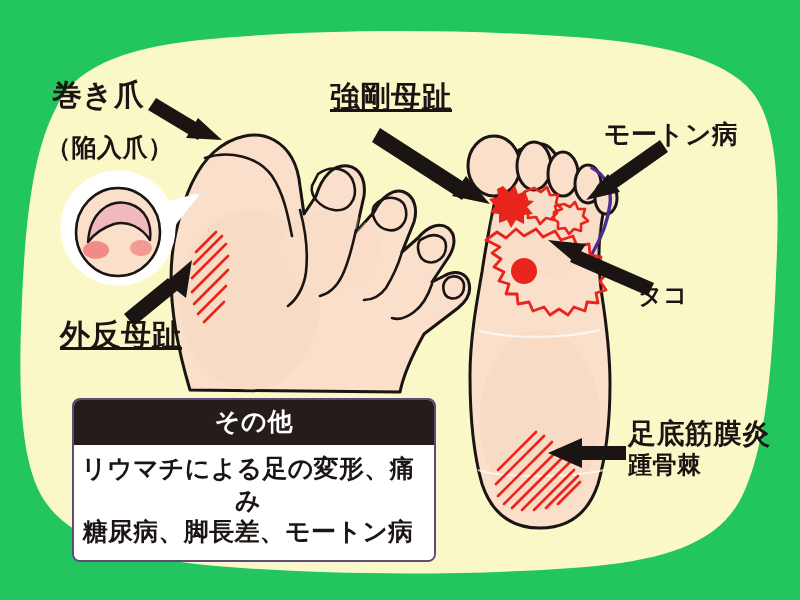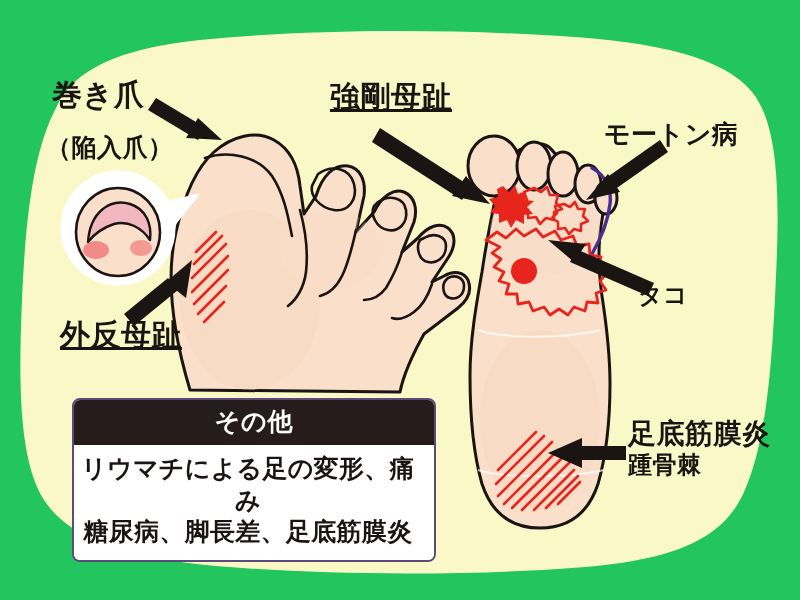--- a/index.html
+++ b/index.html
@@ -325,17 +325,17 @@
 
   <div class="lbl" id="lbl-valgus">外反母趾</div>
 
   <div class="lbl" id="lbl-fascia1">足底筋膜炎</div>
   <div class="lbl" id="lbl-fascia2">踵骨棘</div>
 
   <div id="other-card">
     <div id="other-header">その他</div>
     <div id="other-body">
       <div>リウマチによる足の変形、痛み</div>
-      <div>糖尿病、脚長差、足底筋膜炎</div>
+      <div>糖尿病、脚長差、モートン病</div>
     </div>
   </div>
 
 </div>
 
 </body></html>

